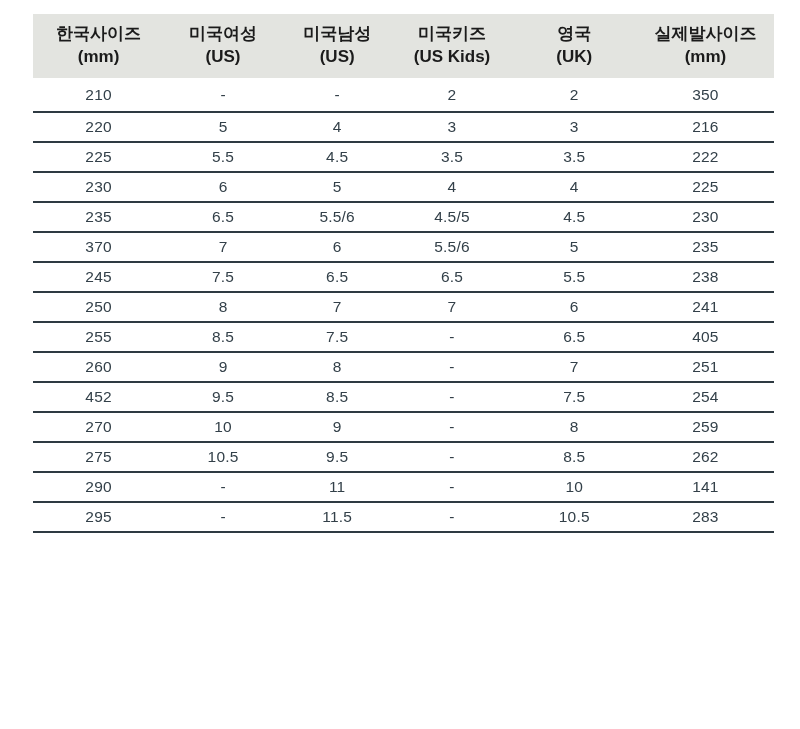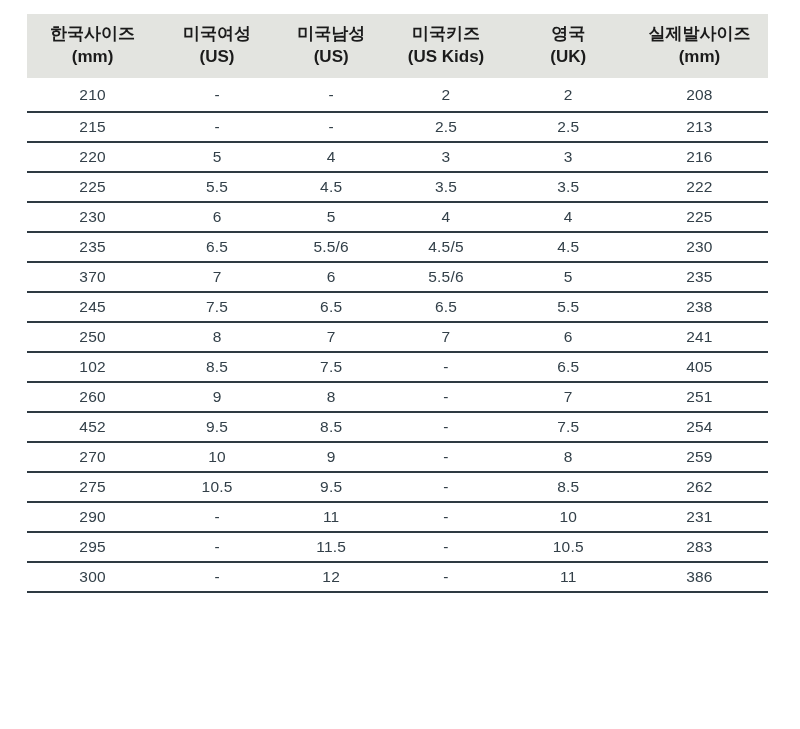--- a/index.html
+++ b/index.html
@@ -10,21 +10,21 @@
     --divider: #2e3a42;
   }
   * { box-sizing: border-box; margin: 0; padding: 0; }
   html, body {
     width: 800px; height: 729px;
     background: var(--page-bg);
     font-family: "Liberation Sans", "DejaVu Sans", sans-serif;
     overflow: hidden;
   }
   .page { position: relative; width: 800px; height: 729px; background: var(--page-bg); }
-  .table-wrap { position: absolute; left: 27px; top: 14px; width: 741px; }
+  .table-wrap { position: absolute; left: 33px; top: 14px; width: 741px; }
   table {
     width: 100%;
     border-collapse: collapse;
     table-layout: fixed;
   }
   col.c1 { width: 17.7%; }
   col.c2 { width: 15.9%; }
   col.c3 { width: 14.9%; }
   col.c4 { width: 16.1%; }
   col.c5 { width: 16.9%; }
@@ -92,29 +92,21 @@
             </th>
           </tr>
       </thead>
       <tbody id="table-body">
           <tr>
             <td>210</td>
             <td>-</td>
             <td>-</td>
             <td>2</td>
             <td>2</td>
-            <td>208</td>
-          </tr>
-          <tr>
-            <td>215</td>
-            <td>-</td>
-            <td>-</td>
-            <td>2.5</td>
-            <td>2.5</td>
-            <td>213</td>
+            <td>350</td>
           </tr>
           <tr>
             <td>220</td>
             <td>5</td>
             <td>4</td>
             <td>3</td>
             <td>3</td>
             <td>216</td>
           </tr>
           <tr>
@@ -159,21 +151,21 @@
           </tr>
           <tr>
             <td>250</td>
             <td>8</td>
             <td>7</td>
             <td>7</td>
             <td>6</td>
             <td>241</td>
           </tr>
           <tr>
-            <td>102</td>
+            <td>255</td>
             <td>8.5</td>
             <td>7.5</td>
             <td>-</td>
             <td>6.5</td>
             <td>405</td>
           </tr>
           <tr>
             <td>260</td>
             <td>9</td>
             <td>8</td>
@@ -204,34 +196,26 @@
             <td>-</td>
             <td>8.5</td>
             <td>262</td>
           </tr>
           <tr>
             <td>290</td>
             <td>-</td>
             <td>11</td>
             <td>-</td>
             <td>10</td>
-            <td>231</td>
+            <td>141</td>
           </tr>
           <tr>
             <td>295</td>
             <td>-</td>
             <td>11.5</td>
             <td>-</td>
             <td>10.5</td>
             <td>283</td>
-          </tr>
-          <tr>
-            <td>300</td>
-            <td>-</td>
-            <td>12</td>
-            <td>-</td>
-            <td>11</td>
-            <td>386</td>
           </tr>
         </tbody>
     </table>
   </div>
 </div>
 
 </body></html>

